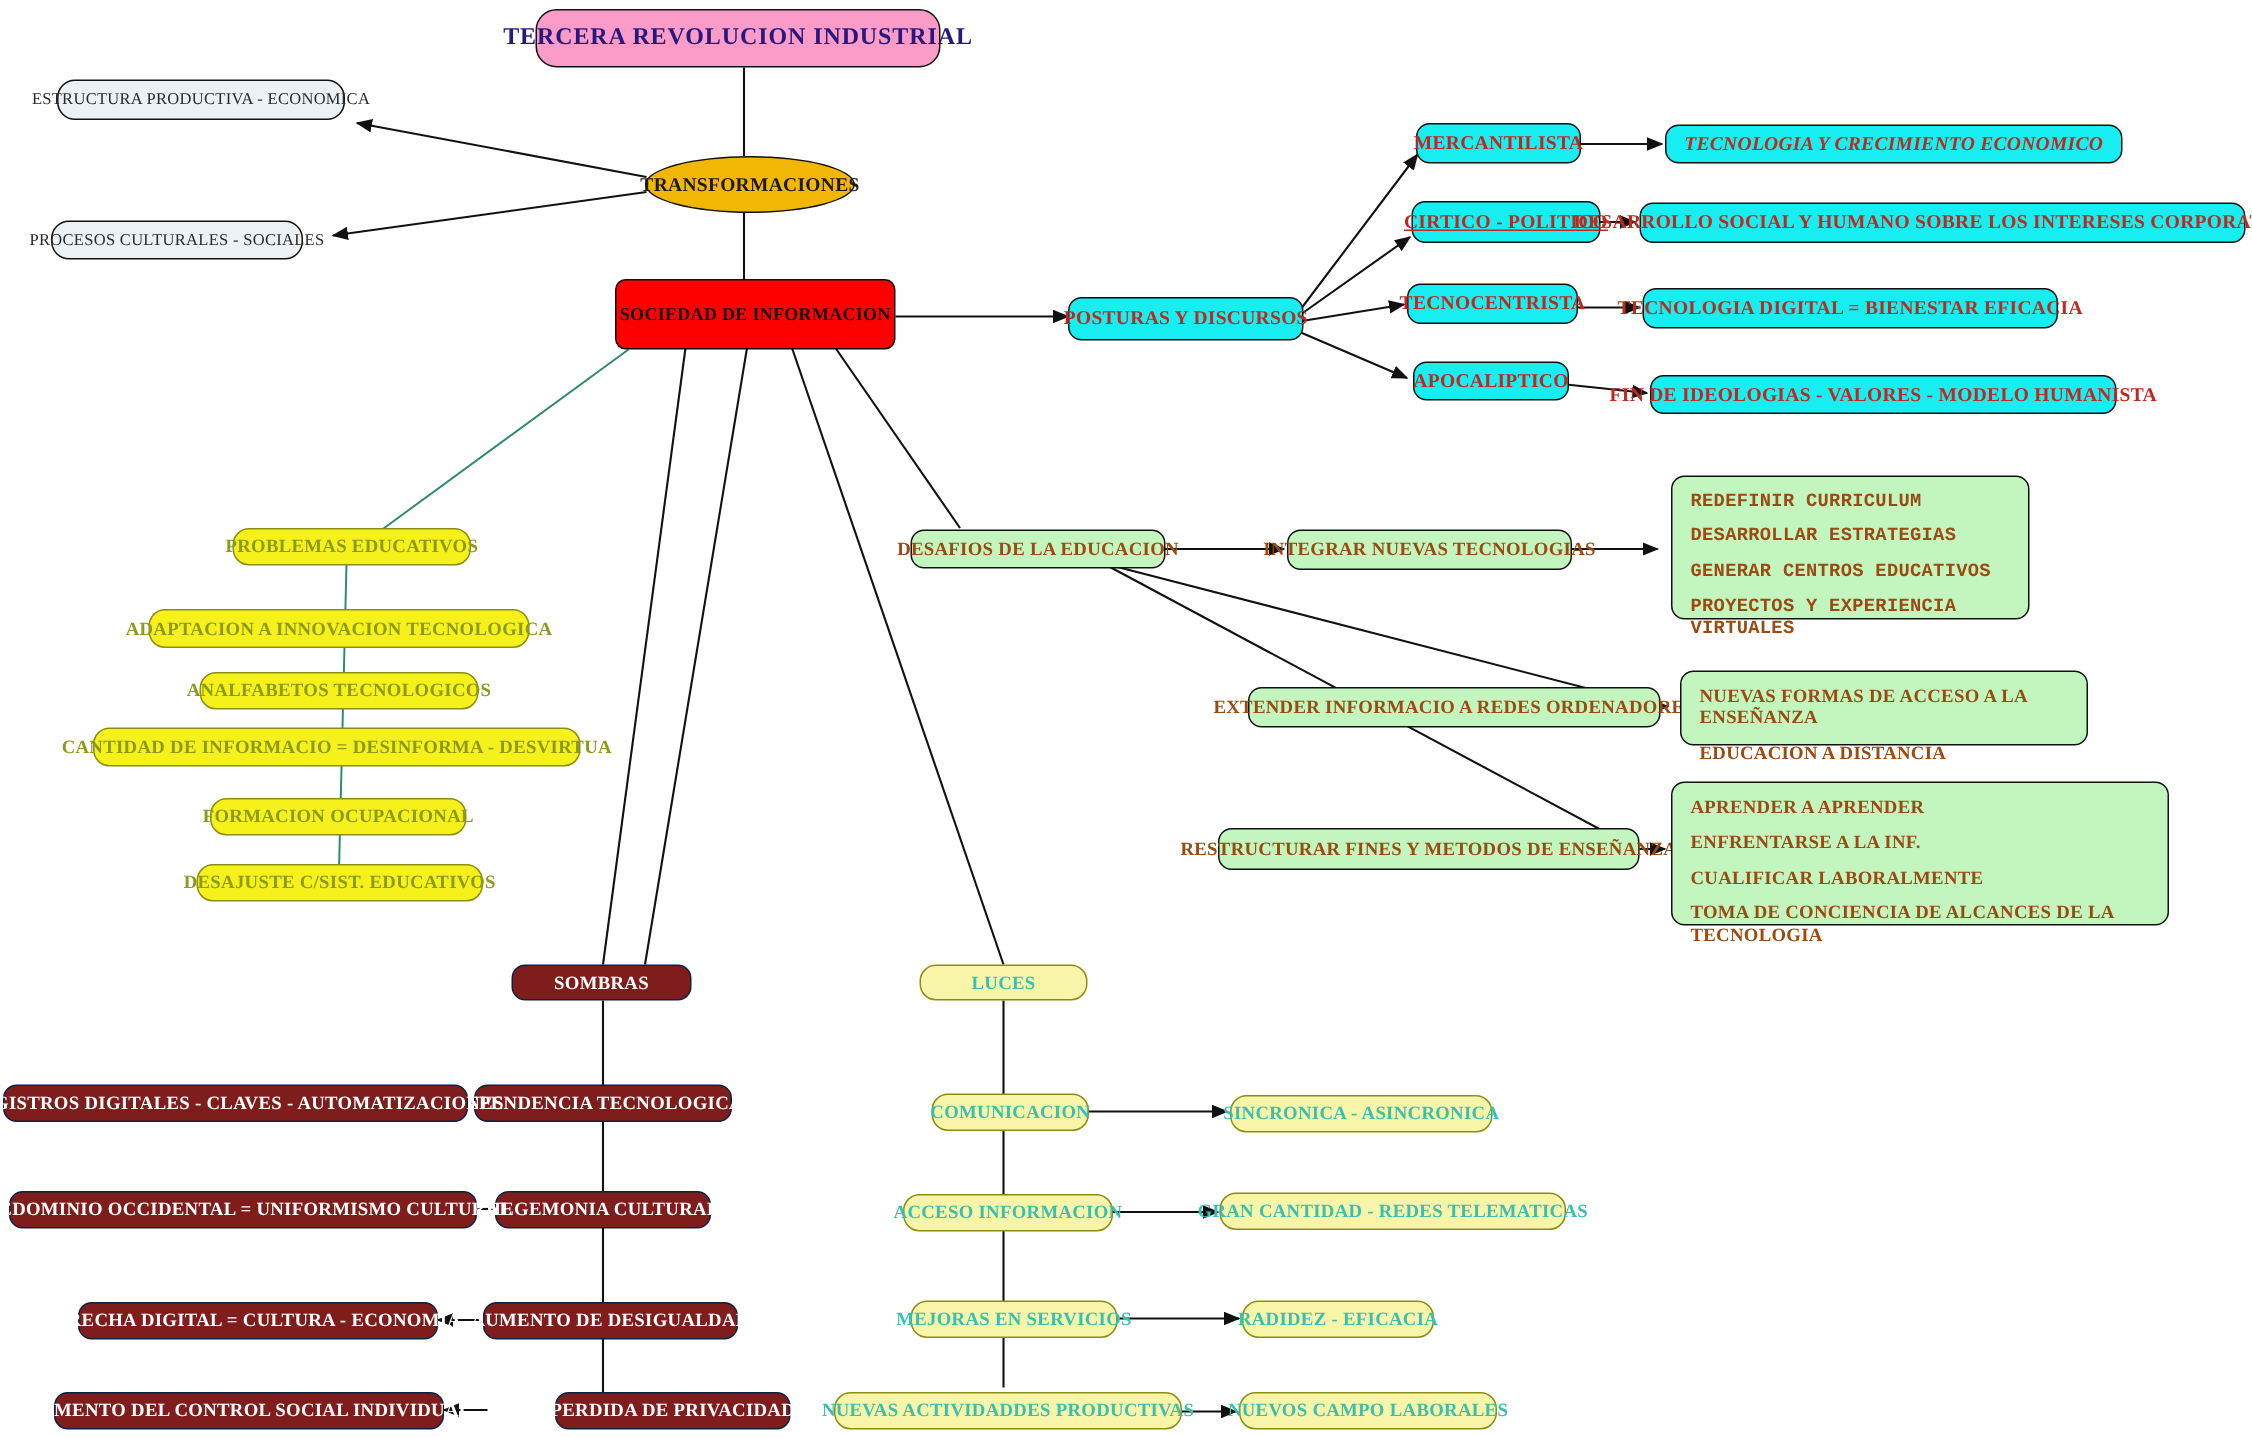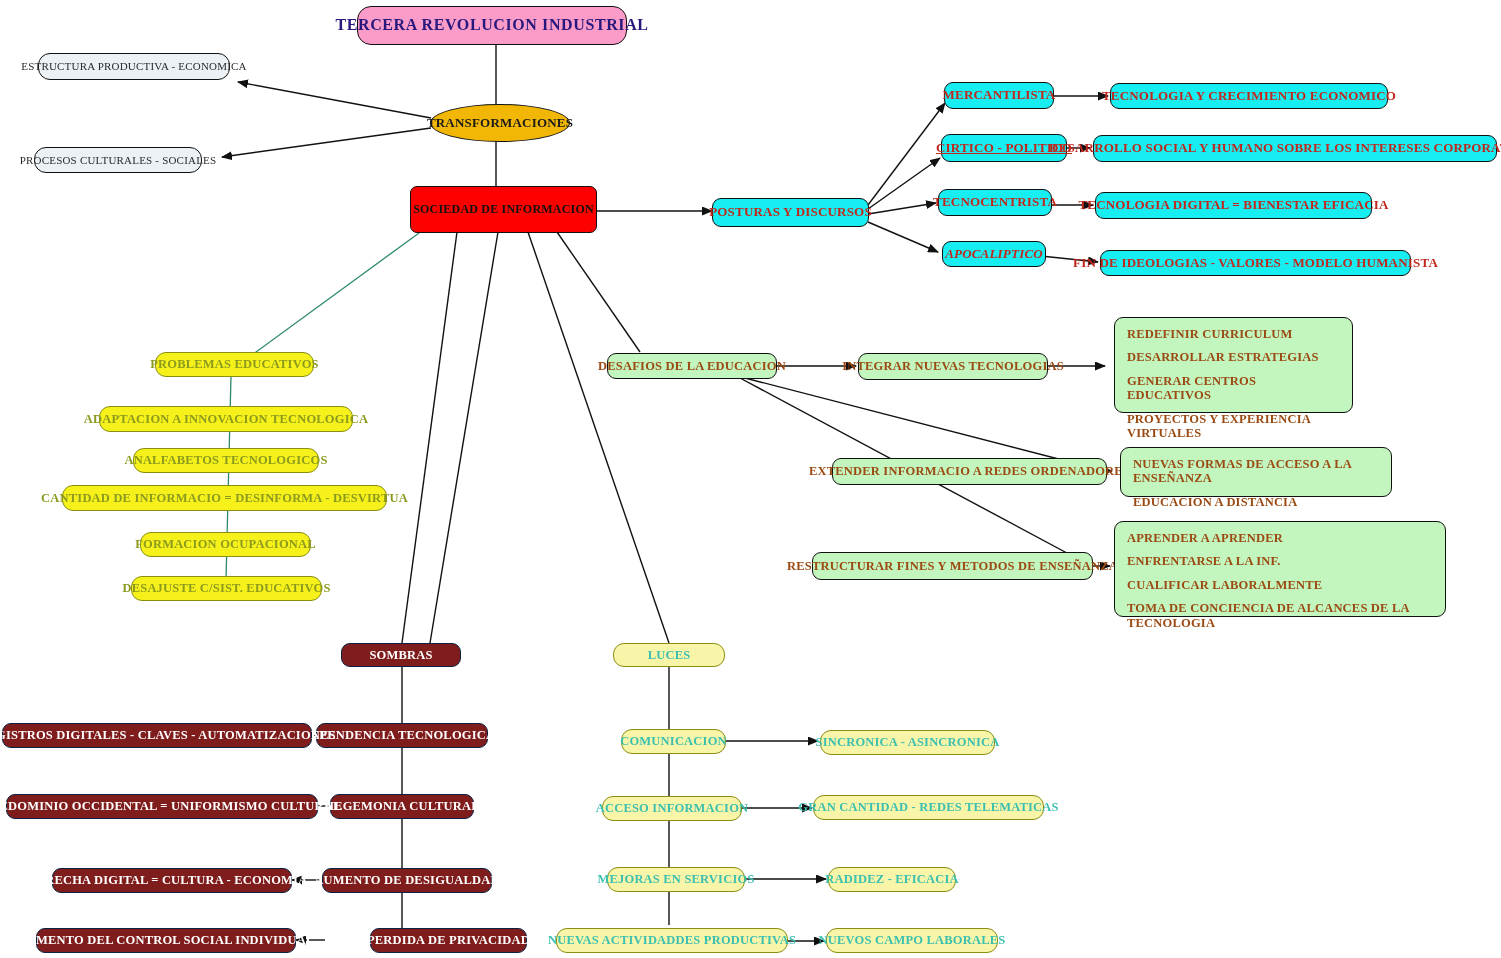--- a/index.html
+++ b/index.html
@@ -111,39 +111,39 @@
     <span>SOCIEDAD DE INFORMACION</span>
   </div>
 
   <div class="node n-cyan" style="left:712px;top:198px;width:157px;height:29px;">
     <span>POSTURAS Y DISCURSOS</span>
   </div>
 
   <div class="node n-cyan" style="left:944px;top:82px;width:110px;height:27px;">
     <span>MERCANTILISTA</span>
   </div>
-  <div class="node n-cyan" style="left:1110px;top:83px;width:278px;height:26px;">
+  <div class="node n-cyan" style="left:1110px;top:83px;width:305px;height:26px;font-style:italic;">
     <span>TECNOLOGIA Y CRECIMIENTO ECONOMICO</span>
   </div>
 
   <div class="node n-cyan" style="left:941px;top:134px;width:126px;height:28px;text-decoration:underline;">
     <span>CIRTICO - POLITICO</span>
   </div>
   <div class="node n-cyan" style="left:1093px;top:135px;width:404px;height:27px;">
     <span>DESARROLLO SOCIAL Y HUMANO SOBRE LOS INTERESES CORPORATIVOS</span>
   </div>
 
   <div class="node n-cyan" style="left:938px;top:189px;width:114px;height:27px;">
     <span>TECNOCENTRISTA</span>
   </div>
   <div class="node n-cyan" style="left:1095px;top:192px;width:277px;height:27px;">
     <span>TECNOLOGIA DIGITAL = BIENESTAR EFICACIA</span>
   </div>
 
-  <div class="node n-cyan" style="left:942px;top:241px;width:104px;height:26px;font-style:italic;">
+  <div class="node n-cyan" style="left:942px;top:241px;width:104px;height:26px;">
     <span>APOCALIPTICO</span>
   </div>
   <div class="node n-cyan" style="left:1100px;top:250px;width:311px;height:26px;">
     <span>FIN DE IDEOLOGIAS - VALORES - MODELO HUMANISTA</span>
   </div>
 
   <div class="node n-yellow" style="left:155px;top:352px;width:159px;height:25px;">
     <span>PROBLEMAS EDUCATIVOS</span>
   </div>
   <div class="node n-yellow" style="left:99px;top:406px;width:254px;height:26px;">
@@ -162,21 +162,21 @@
     <span>DESAJUSTE C/SIST. EDUCATIVOS</span>
   </div>
 
   <div class="node n-green" style="left:607px;top:353px;width:170px;height:26px;">
     <span>DESAFIOS DE LA EDUCACION</span>
   </div>
 
   <div class="node n-green" style="left:858px;top:353px;width:190px;height:27px;">
     <span>INTEGRAR NUEVAS TECNOLOGIAS</span>
   </div>
-  <div class="node n-green multi" style="left:1114px;top:317px;width:239px;height:96px;">
+  <div class="node n-green multi" style="left:1114px;top:317px;width:239px;height:96px;font-family:Liberation Mono, monospace;">
     <span class="ln">REDEFINIR CURRICULUM</span>
     <span class="ln">DESARROLLAR ESTRATEGIAS</span>
     <span class="ln">GENERAR CENTROS EDUCATIVOS</span>
     <span class="ln">PROYECTOS Y EXPERIENCIA VIRTUALES</span>
   </div>
 
   <div class="node n-green" style="left:832px;top:458px;width:275px;height:27px;">
     <span>EXTENDER INFORMACIO A REDES ORDENADORES</span>
   </div>
   <div class="node n-green multi" style="left:1120px;top:447px;width:272px;height:50px;">

